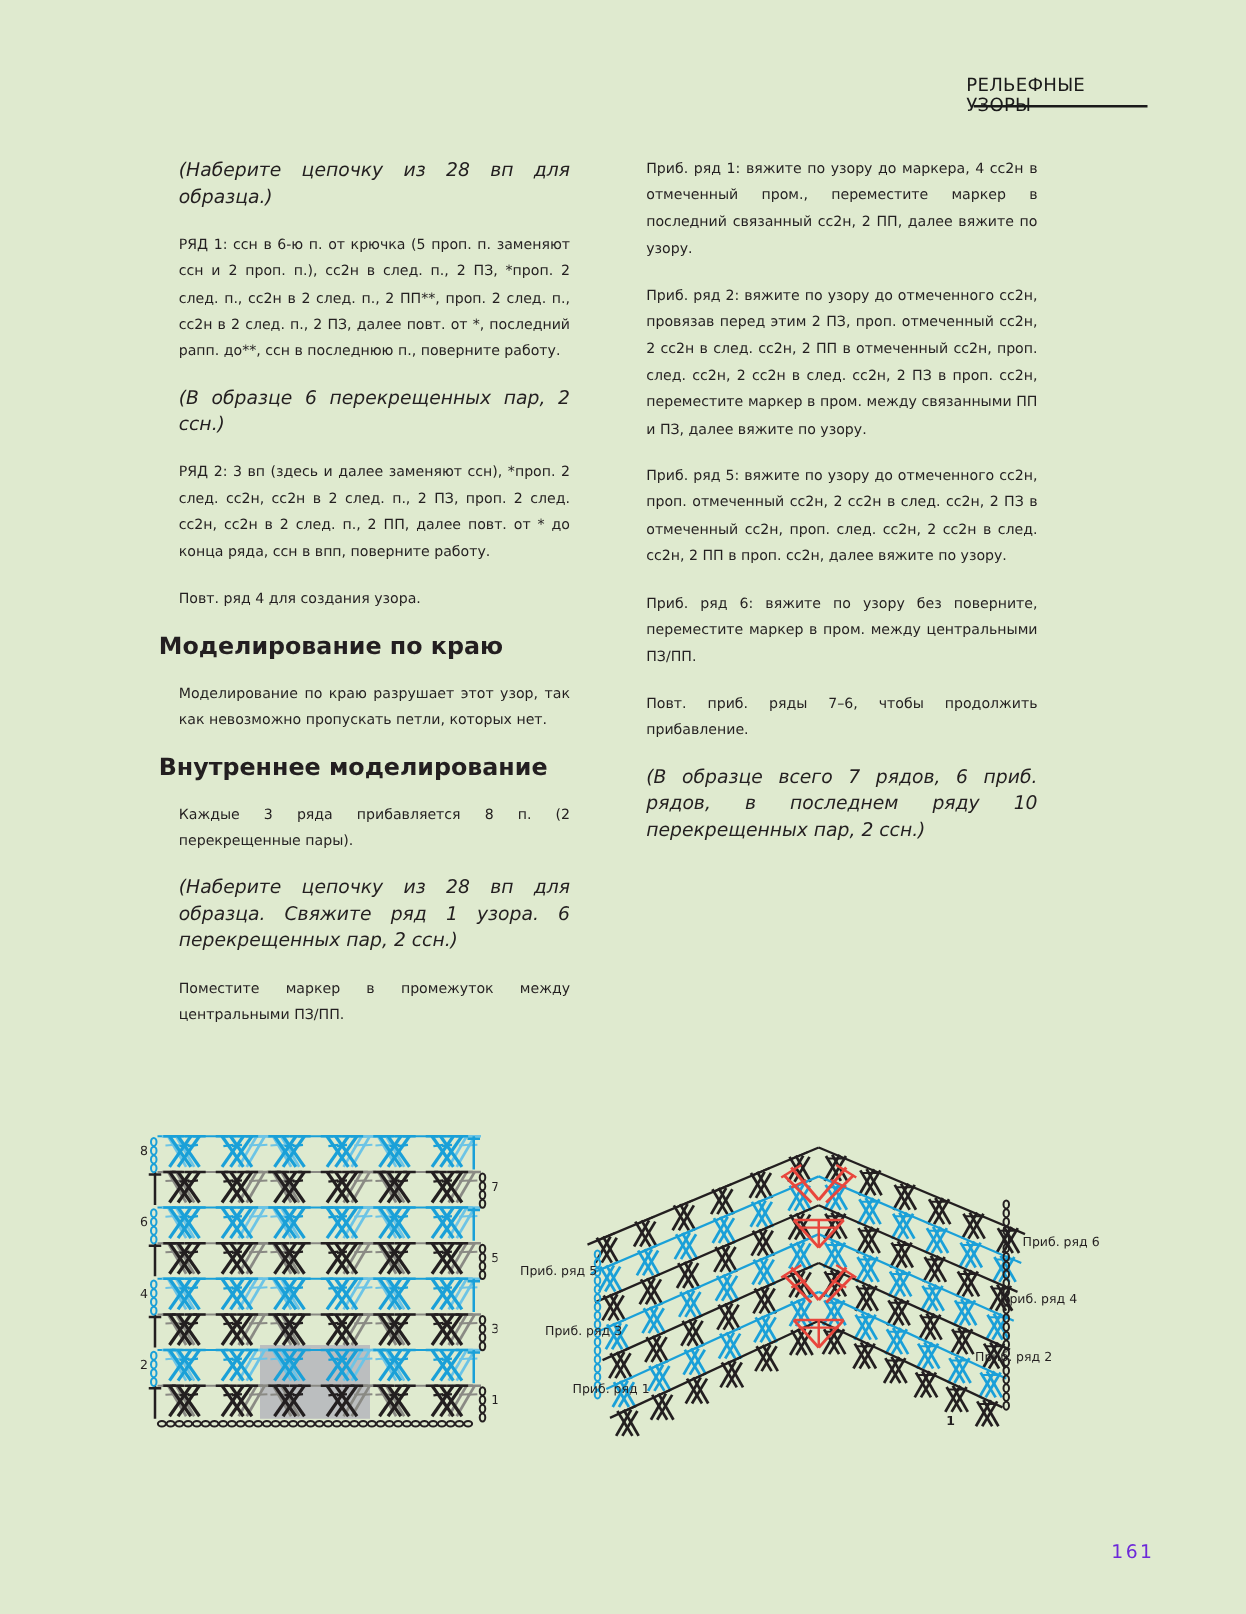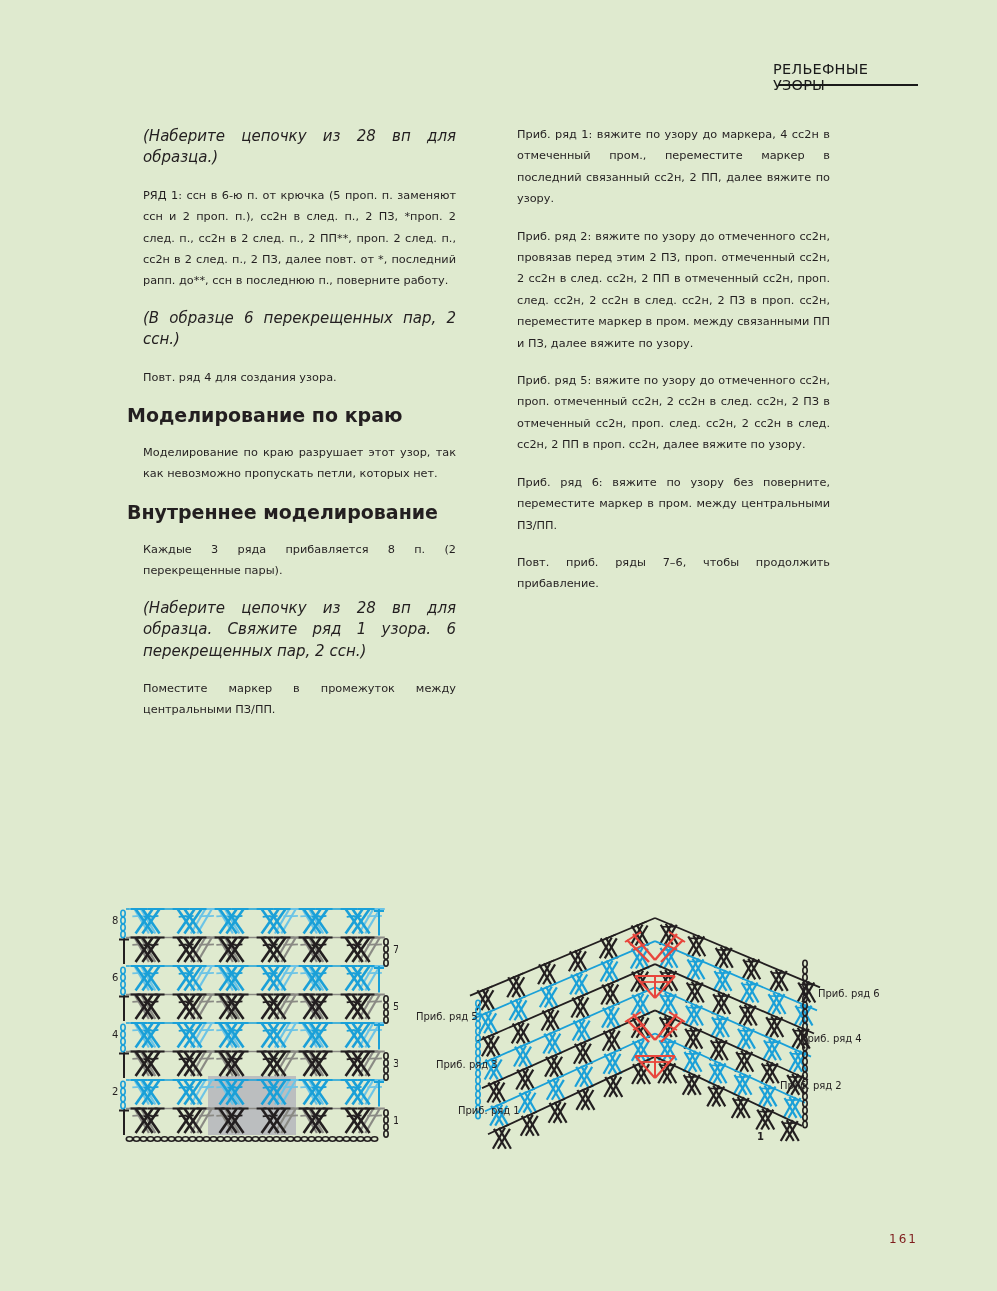--- a/index.html
+++ b/index.html
@@ -21,48 +21,50 @@
   .col-right { left: 501px; top: 108px; width: 345px; }
   .col p { margin: 16px; text-align: justify; text-align-last: left; }
   .col p.it { font-style: italic; font-size: 15px; }
   .h1 { font-weight: bold; font-size: 14.5px; line-height: 22px; margin: 2px 0 0 0; letter-spacing: 0.2px; }
   .h2 { font-weight: bold; font-size: 19px; line-height: 22px; margin: 2px 0 0 0; }
   .diagram { position: absolute; }
   #left-diagram { left: 108px; top: 905px; width: 290px; height: 245px; }
   #right-diagram { left: 410px; top: 900px; width: 490px; height: 250px; }
   .lbl { font-family: "DejaVu Sans", sans-serif; font-size: 10px; fill: #231f20; }
   .page-number {
-    position: absolute; left: 889px; top: 1232px; font-size: 12px; letter-spacing: 2px; color: #7f1d1d;
+    position: absolute; left: 889px; top: 1232px; font-size: 15px; letter-spacing: 2px; color: #6d28d9;
   }
 </style>
 </head>
 <body>
 
 <div class="section-header">РЕЛЬЕФНЫЕ УЗОРЫ</div>
 <div class="section-header-rule"></div>
 
 <div class="col col-left">
   <p class="it">(Наберите цепочку из 28 вп для образца.)</p>
   <p>РЯД 1: ссн в 6-ю п. от крючка (5 проп. п. заменяют ссн и 2 проп. п.), сс2н в след. п., 2 ПЗ, *проп. 2 след. п., сс2н в 2 след. п., 2 ПП**, проп. 2 след. п., сс2н в 2 след. п., 2 ПЗ, далее повт. от *, последний рапп. до**, ссн в последнюю п., поверните работу.</p>
   <p class="it">(В образце 6 перекрещенных пар, 2 ссн.)</p>
+  <p>РЯД 2: 3 вп (здесь и далее заменяют ссн), *проп. 2 след. сс2н, сс2н в 2 след. п., 2 ПЗ, проп. 2 след. сс2н, сс2н в 2 след. п., 2 ПП, далее повт. от * до конца ряда, ссн в впп, поверните работу.</p>
   <p>Повт. ряд 4 для создания узора.</p>
   <div class="h2">Моделирование по краю</div>
   <p>Моделирование по краю разрушает этот узор, так как невозможно пропускать петли, которых нет.</p>
   <div class="h2">Внутреннее моделирование</div>
   <p>Каждые 3 ряда прибавляется 8 п. (2 перекрещенные пары).</p>
   <p class="it">(Наберите цепочку из 28 вп для образца. Свяжите ряд 1 узора. 6 перекрещенных пар, 2 ссн.)</p>
   <p>Поместите маркер в промежуток между центральными ПЗ/ПП.</p>
 </div>
 
 <div class="col col-right">
   <p>Приб. ряд 1: вяжите по узору до маркера, 4 сс2н в отмеченный пром., переместите маркер в последний связанный сс2н, 2 ПП, далее вяжите по узору.</p>
   <p>Приб. ряд 2: вяжите по узору до отмеченного сс2н, провязав перед этим 2 ПЗ, проп. отмеченный сс2н, 2 сс2н в след. сс2н, 2 ПП в отмеченный сс2н, проп. след. сс2н, 2 сс2н в след. сс2н, 2 ПЗ в проп. сс2н, переместите маркер в пром. между связанными ПП и ПЗ, далее вяжите по узору.</p>
   <p>Приб. ряд 5: вяжите по узору до отмеченного сс2н, проп. отмеченный сс2н, 2 сс2н в след. сс2н, 2 ПЗ в отмеченный сс2н, проп. след. сс2н, 2 сс2н в след. сс2н, 2 ПП в проп. сс2н, далее вяжите по узору.</p>
   <p>Приб. ряд 6: вяжите по узору без поверните, переместите маркер в пром. между центральными ПЗ/ПП.</p>
   <p>Повт. приб. ряды 7–6, чтобы продолжить прибавление.</p>
+  <p class="it">(В образце всего 7 рядов, 6 приб. рядов, в последнем ряду 10 перекрещенных пар, 2 ссн.)</p>
 </div>
 
 <svg id="left-diagram" class="diagram" viewBox="0 0 290 245">
     <rect x="100" y="171" width="88" height="59" fill="#b7b9bd" opacity="0.9"></rect>
     <g>
       <ellipse cx="21.5" cy="234" rx="3.2" ry="2.2" fill="none" stroke="#231f20" stroke-width="1.6"></ellipse>
       <ellipse cx="28.5" cy="234" rx="3.2" ry="2.2" fill="none" stroke="#231f20" stroke-width="1.6"></ellipse>
       <ellipse cx="35.5" cy="234" rx="3.2" ry="2.2" fill="none" stroke="#231f20" stroke-width="1.6"></ellipse>
       <ellipse cx="42.5" cy="234" rx="3.2" ry="2.2" fill="none" stroke="#231f20" stroke-width="1.6"></ellipse>
       <ellipse cx="49.5" cy="234" rx="3.2" ry="2.2" fill="none" stroke="#231f20" stroke-width="1.6"></ellipse>

